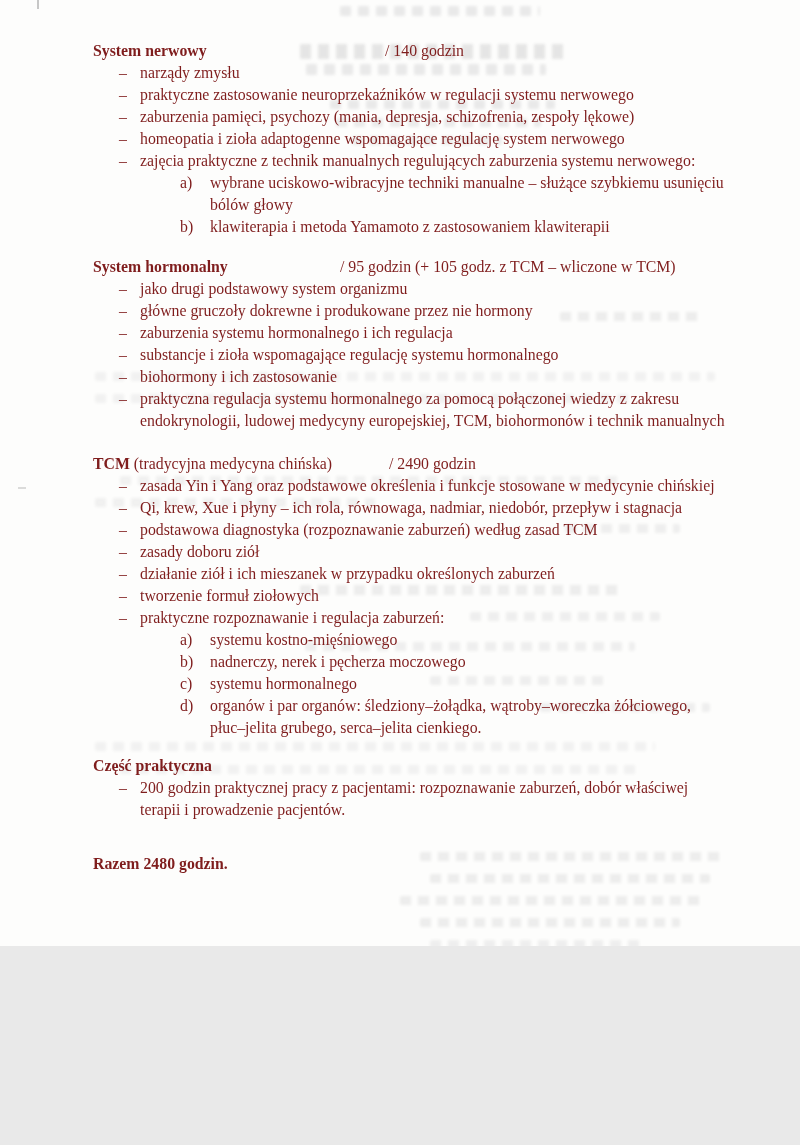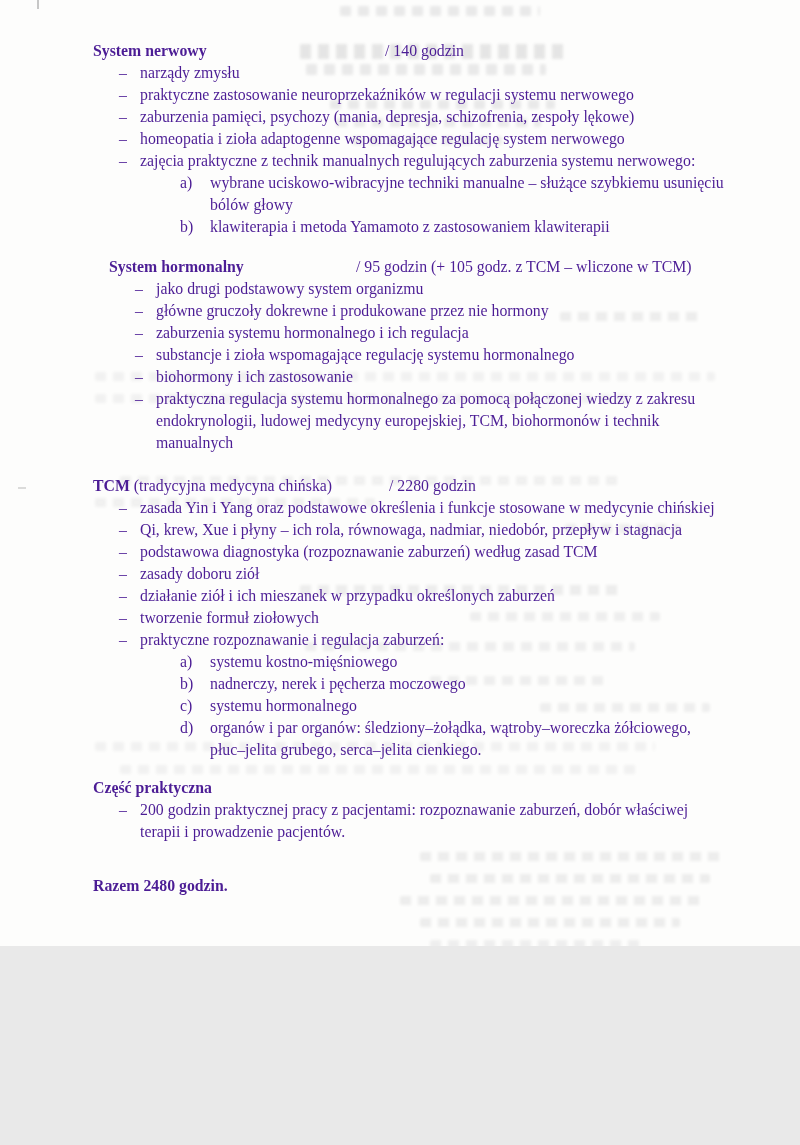--- a/index.html
+++ b/index.html
@@ -1,25 +1,25 @@
 <!DOCTYPE html>
 <html><head>
 <meta charset="utf-8">
 <style>
   html,body{margin:0;padding:0;background:#e9e9e9;}
   .page{
     position:relative;width:800px;height:946px;margin:0 auto;
     background:#fdfdfc;overflow:hidden;
     font-family:"Liberation Serif","DejaVu Serif",serif;
-    font-size:15.8px;line-height:22px;color:#4c1d95;
+    font-size:15.8px;line-height:22px;color:#7f1d1d;
   }
   .content{position:absolute;left:93px;top:40px;width:632px;}
   .sec{position:relative;}
   .sec:nth-of-type(1){margin-bottom:18px;}
-  .sec:nth-of-type(2){margin-bottom:21px;margin-left:16px;}
+  .sec:nth-of-type(2){margin-bottom:21px;}
   .sec:nth-of-type(3){margin-bottom:16px;}
   .sec-head{position:relative;font-weight:bold;}
   .sec-head .subtitle{font-weight:normal;margin-top:20px;}
   .sec-head .hours{position:absolute;top:0;font-weight:normal;white-space:nowrap;}
   .sec:nth-of-type(1) .hours{left:292px;}
   .sec:nth-of-type(2) .hours{left:247px;}
   .sec:nth-of-type(3) .hours{left:296px;}
   .sec ul{margin:0;padding:0 0 0 47px;list-style:none;}
   .sec ul>li{position:relative;}
   .sec ul>li::before{content:"\2013";position:absolute;left:-21px;top:0;}
@@ -111,21 +111,21 @@
             <li><span>zaburzenia systemu hormonalnego i ich regulacja</span></li>
             <li><span>substancje i zioła wspomagające regulację systemu hormonalnego</span></li>
             <li><span>biohormony i ich zastosowanie</span></li>
             <li><span>praktyczna regulacja systemu hormonalnego za pomocą połączonej wiedzy z zakresu endokrynologii, ludowej medycyny europejskiej, TCM, biohormonów i technik manualnych</span></li>
           </ul>
     </div>
 
     <div class="sec">
       <div class="sec-head">
         <span>TCM</span><span class="subtitle"> (tradycyjna medycyna chińska)</span>
-        <span class="hours">/ 2280 godzin</span>
+        <span class="hours">/ 2490 godzin</span>
       </div>
       <ul>
             <li><span>zasada Yin i Yang oraz podstawowe określenia i funkcje stosowane w medycynie chińskiej</span></li>
             <li><span>Qi, krew, Xue i płyny – ich rola, równowaga, nadmiar, niedobór, przepływ i stagnacja</span></li>
             <li><span>podstawowa diagnostyka (rozpoznawanie zaburzeń) według zasad TCM</span></li>
             <li><span>zasady doboru ziół</span></li>
             <li><span>działanie ziół i ich mieszanek w przypadku określonych zaburzeń</span></li>
             <li><span>tworzenie formuł ziołowych</span></li>
             <li><span>praktyczne rozpoznawanie i regulacja zaburzeń:</span><ol>
                 <li>systemu kostno-mięśniowego</li>

